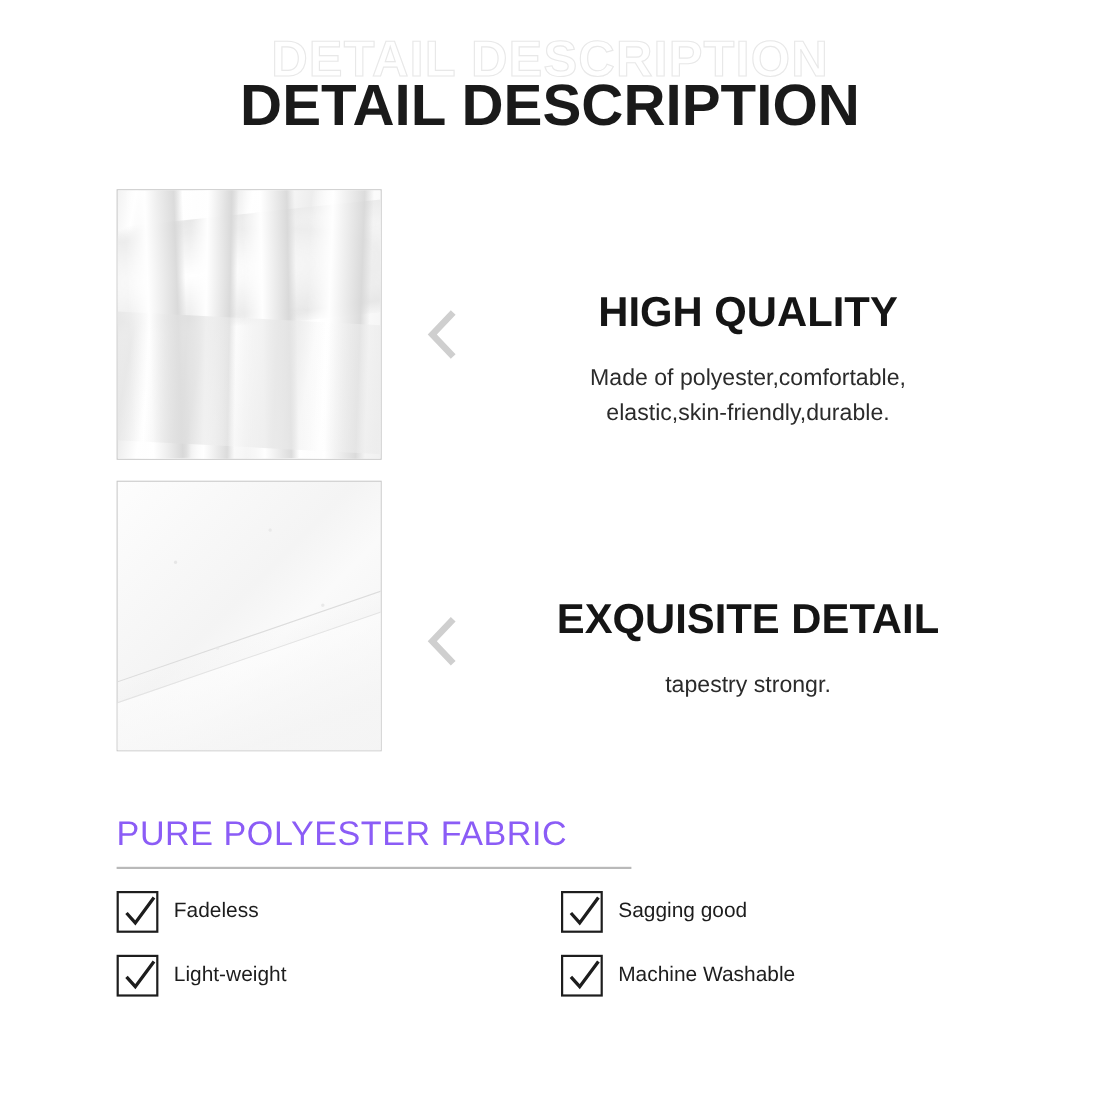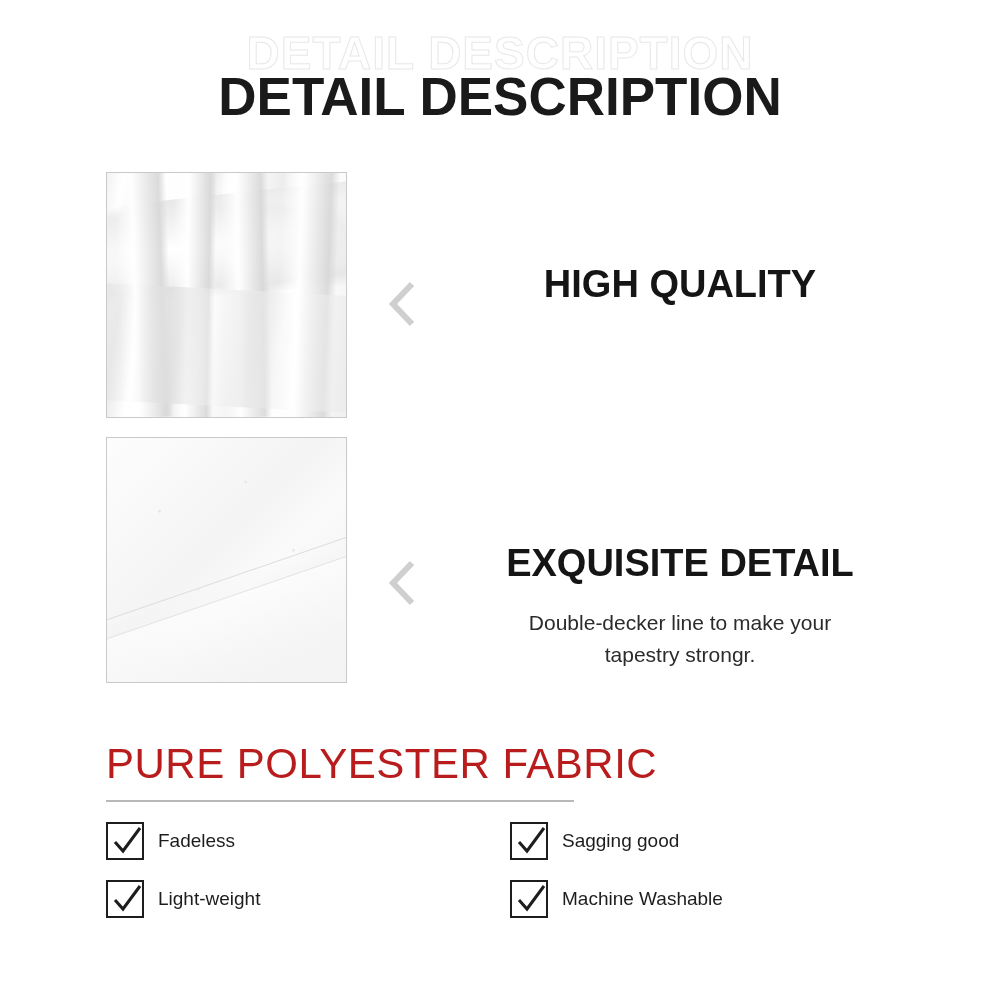--- a/index.html
+++ b/index.html
@@ -210,22 +210,22 @@
   .feature-desc div { white-space: nowrap; }
 
   
   .fabric {
     position: absolute;
     left: 106px;
     top: 740px;
     width: 800px;
   }
   .fabric-title {
-    font-size: 42px;
-    color: #b91c1c;
+    font-size: 31px;
+    color: #8b5cf6;
     letter-spacing: 0.5px;
     white-space: nowrap;
   }
   .fabric-rule {
     margin-top: 12px;
     width: 468px;
     height: 2px;
     background: #b9b9b9;
   }
   .checks {
@@ -277,38 +277,41 @@
         <div class="cloth1-fold f4"></div>
       </div>
     </div>
     <div class="arrow">
       <svg width="34" height="48" viewBox="0 0 34 48" aria-hidden="true">
         <polyline points="26,4 7,24 26,44" fill="none" stroke="#cfcfcf" stroke-width="6" stroke-linecap="butt" stroke-linejoin="miter"></polyline>
       </svg>
     </div>
     <div class="text-block">
       <div class="feature-title">HIGH QUALITY</div>
+      <div class="feature-desc">
+        <div>Made of polyester,comfortable,</div>
+        <div>elastic,skin-friendly,durable.</div>
+      </div>
     </div>
   </div>
 
   <div class="feature row2">
     <div class="thumb">
       <div class="cloth2">
         <div class="cloth2-speck"></div>
       </div>
     </div>
     <div class="arrow">
       <svg width="34" height="48" viewBox="0 0 34 48" aria-hidden="true">
         <polyline points="26,4 7,24 26,44" fill="none" stroke="#cfcfcf" stroke-width="6" stroke-linecap="butt" stroke-linejoin="miter"></polyline>
       </svg>
     </div>
     <div class="text-block">
       <div class="feature-title">EXQUISITE DETAIL</div>
       <div class="feature-desc">
-        <div>Double-decker line to make your</div>
         <div>tapestry strongr.</div>
       </div>
     </div>
   </div>
 
   <div class="fabric">
     <div class="fabric-title">PURE POLYESTER FABRIC</div>
     <div class="fabric-rule"></div>
     <div class="checks">
 

